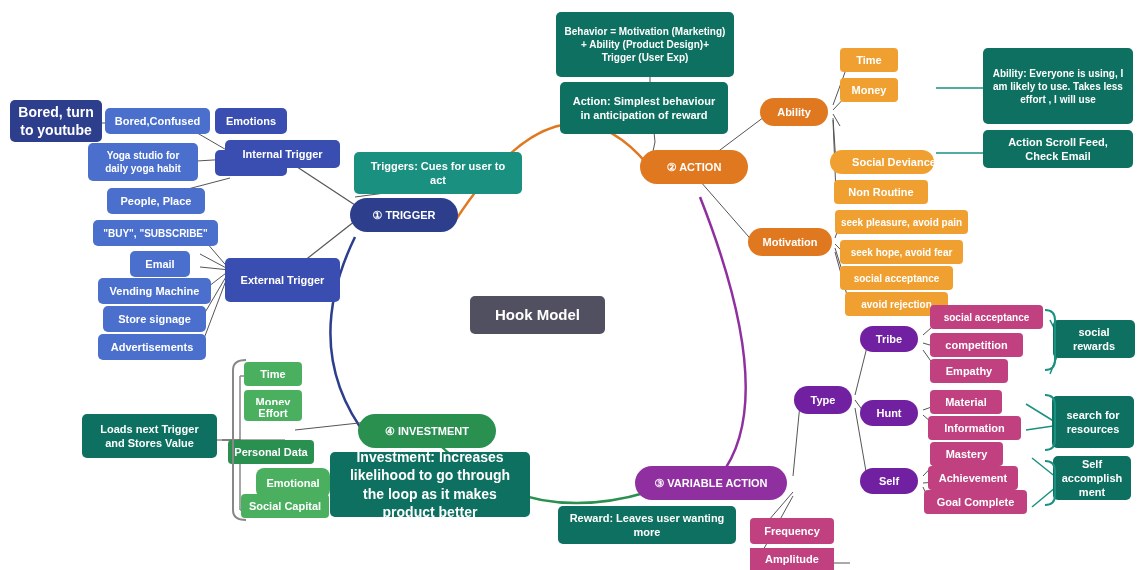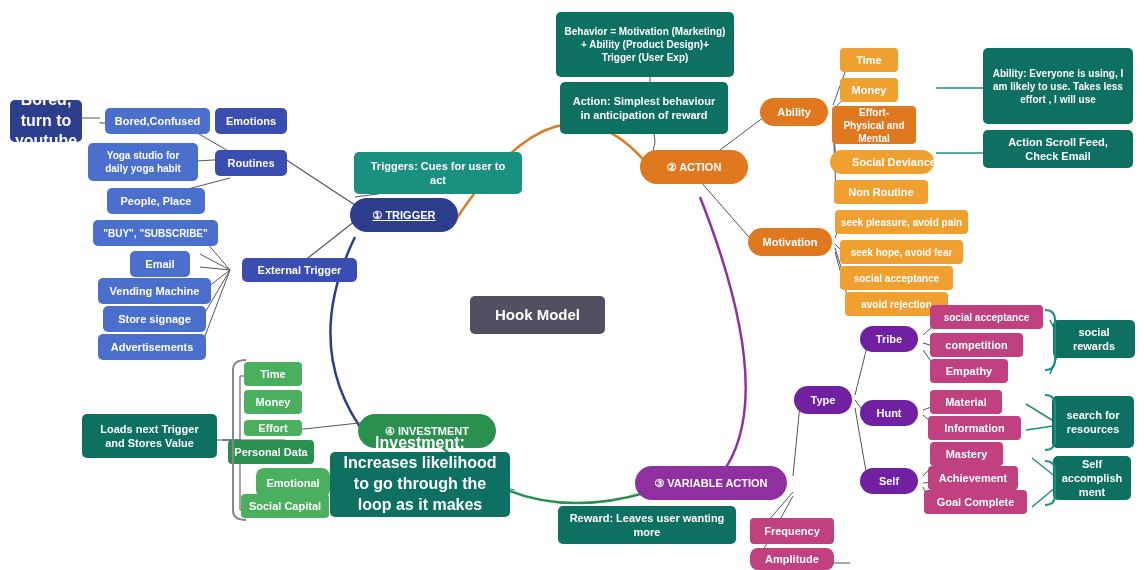--- a/index.html
+++ b/index.html
@@ -142,84 +142,84 @@
     <line x1="240" y1="440" x2="285" y2="440" stroke="#555" stroke-width="1"></line>
 
     <line x1="240" y1="440" x2="222" y2="440" stroke="#555" stroke-width="1"></line>
     <line x1="92" y1="440" x2="240" y2="440" stroke="#555" stroke-width="1"></line>
 
     <line x1="650" y1="165" x2="655" y2="142" stroke="#555" stroke-width="1"></line>
     <line x1="650" y1="92" x2="655" y2="142" stroke="#555" stroke-width="1"></line>
     <line x1="650" y1="48" x2="650" y2="92" stroke="#555" stroke-width="1"></line>
   </svg>
 
-  <div class="node blue-dark" style="left:10px;top:100px;width:72px;height:42px;white-space:normal;font-size:16px;">Bored, turn to youtube</div>
+  <div class="node blue-dark" style="left:10px;top:100px;width:92px;height:42px;white-space:normal;font-size:14px;">Bored, turn to youtube</div>
   <div class="node blue-light" style="left:105px;top:108px;width:105px;height:26px;">Bored,Confused</div>
   <div class="node blue-med" style="left:215px;top:108px;width:72px;height:26px;">Emotions</div>
   <div class="node blue-light" style="left:88px;top:143px;width:110px;height:38px;white-space:normal;font-size:10px;">Yoga studio for daily yoga habit</div>
   <div class="node blue-med" style="left:215px;top:150px;width:72px;height:26px;">Routines</div>
+  <div class="node blue-med" style="left:225px;top:140px;width:115px;height:28px;">Internal Trigger</div>
   <div class="node blue-light" style="left:107px;top:188px;width:98px;height:26px;">People, Place</div>
   <div class="node blue-light" style="left:93px;top:220px;width:125px;height:26px;font-size:10px;">"BUY", "SUBSCRIBE"</div>
   <div class="node blue-light" style="left:130px;top:251px;width:60px;height:26px;">Email</div>
   <div class="node blue-light" style="left:98px;top:278px;width:113px;height:26px;">Vending Machine</div>
   <div class="node blue-light" style="left:103px;top:306px;width:103px;height:26px;">Store signage</div>
   <div class="node blue-light" style="left:98px;top:334px;width:108px;height:26px;">Advertisements</div>
-  <div class="node blue-med" style="left:242px;top:258px;width:115px;height:24px;">External Trigger</div>
-  <div class="node blue-dark" style="left:350px;top:198px;width:108px;height:34px;border-radius:17px;text-decoration:underline;">① TRIGGER</div>
+  <div class="node blue-med" style="left:225px;top:258px;width:115px;height:44px;">External Trigger</div>
+  <div class="node blue-dark" style="left:350px;top:198px;width:108px;height:34px;border-radius:17px;">① TRIGGER</div>
   <div class="node teal" style="left:354px;top:152px;width:168px;height:42px;white-space:normal;font-size:11px;">Triggers: Cues for user to act</div>
 
   <div class="node teal-dark" style="left:556px;top:12px;width:178px;height:65px;white-space:normal;font-size:10px;line-height:1.3;">Behavior = Motivation (Marketing) + Ability (Product Design)+ Trigger (User Exp)</div>
   <div class="node teal-dark" style="left:560px;top:82px;width:168px;height:52px;white-space:normal;font-size:11px;">Action: Simplest behaviour in anticipation of reward</div>
   <div class="node orange" style="left:640px;top:150px;width:108px;height:34px;border-radius:17px;">② ACTION</div>
   <div class="node orange" style="left:760px;top:98px;width:68px;height:28px;border-radius:14px;">Ability</div>
   <div class="node orange" style="left:748px;top:228px;width:84px;height:28px;border-radius:14px;">Motivation</div>
   <div class="node orange-light" style="left:840px;top:48px;width:58px;height:24px;border-radius:4px;">Time</div>
   <div class="node orange-light" style="left:840px;top:78px;width:58px;height:24px;border-radius:4px;">Money</div>
-  <div class="node orange" style="left:832px;top:106px;width:84px;height:38px;white-space:normal;font-size:10px;border-radius:4px;">Effort-Physical and Mental</div>
   <div class="node orange-light" style="left:830px;top:150px;width:104px;height:24px;border-radius:12px;padding-left:32px;">Social Deviance</div>
   <div class="node orange-light" style="left:834px;top:180px;width:94px;height:24px;border-radius:4px;">Non Routine</div>
   <div class="node orange-light" style="left:835px;top:210px;width:133px;height:24px;border-radius:4px;font-size:10px;">seek pleasure, avoid pain</div>
   <div class="node orange-light" style="left:840px;top:240px;width:123px;height:24px;border-radius:4px;font-size:10px;">seek hope, avoid fear</div>
   <div class="node orange-light" style="left:840px;top:266px;width:113px;height:24px;border-radius:4px;font-size:10px;">social acceptance</div>
   <div class="node orange-light" style="left:845px;top:292px;width:103px;height:24px;border-radius:4px;font-size:10px;">avoid rejection</div>
   <div class="node teal-dark" style="left:983px;top:48px;width:150px;height:76px;white-space:normal;font-size:10px;">Ability: Everyone is using, I am likely to use. Takes less effort , I will use</div>
   <div class="node teal-dark" style="left:983px;top:130px;width:150px;height:38px;white-space:normal;font-size:11px;">Action Scroll Feed, Check Email</div>
 
   <div class="node large" style="left:470px;top:296px;width:135px;height:38px;font-size:15px;background:#505060;">Hook Model</div>
 
   <div class="node purple" style="left:635px;top:466px;width:152px;height:34px;border-radius:17px;font-size:11px;">③ VARIABLE ACTION</div>
   <div class="node teal-dark" style="left:558px;top:506px;width:178px;height:38px;white-space:normal;font-size:11px;">Reward: Leaves user wanting more</div>
   <div class="node purple-dark" style="left:794px;top:386px;width:58px;height:28px;border-radius:14px;">Type</div>
   <div class="node pink" style="left:750px;top:518px;width:84px;height:26px;border-radius:4px;">Frequency</div>
-  <div class="node pink" style="left:750px;top:548px;width:84px;height:22px;border-radius:8px;">Amplitude</div>
+  <div class="node pink" style="left:750px;top:548px;width:84px;height:22px;border-radius:0;">Amplitude</div>
 
   <div class="node purple-dark" style="left:860px;top:326px;width:58px;height:26px;border-radius:13px;">Tribe</div>
   <div class="node purple-dark" style="left:860px;top:400px;width:58px;height:26px;border-radius:13px;">Hunt</div>
   <div class="node purple-dark" style="left:860px;top:468px;width:58px;height:26px;border-radius:13px;">Self</div>
 
   <div class="node pink" style="left:930px;top:305px;width:113px;height:24px;border-radius:4px;font-size:10px;">social acceptance</div>
   <div class="node pink" style="left:930px;top:333px;width:93px;height:24px;border-radius:4px;">competition</div>
   <div class="node pink" style="left:930px;top:359px;width:78px;height:24px;border-radius:4px;">Empathy</div>
   <div class="node pink" style="left:930px;top:390px;width:72px;height:24px;border-radius:4px;">Material</div>
   <div class="node pink" style="left:928px;top:416px;width:93px;height:24px;border-radius:4px;">Information</div>
   <div class="node pink" style="left:930px;top:442px;width:73px;height:24px;border-radius:4px;">Mastery</div>
   <div class="node pink" style="left:928px;top:466px;width:90px;height:24px;border-radius:4px;">Achievement</div>
   <div class="node pink" style="left:924px;top:490px;width:103px;height:24px;border-radius:4px;">Goal Complete</div>
 
   <div class="node teal-dark" style="left:1053px;top:320px;width:82px;height:38px;white-space:normal;font-size:11px;">social rewards</div>
   <div class="node teal-dark" style="left:1052px;top:396px;width:82px;height:52px;white-space:normal;font-size:11px;">search for resources</div>
   <div class="node teal-dark" style="left:1053px;top:456px;width:78px;height:44px;white-space:normal;font-size:11px;">Self accomplish ment</div>
 
   <div class="node green" style="left:358px;top:414px;width:138px;height:34px;border-radius:17px;">④ INVESTMENT</div>
-  <div class="node teal-dark" style="left:330px;top:452px;width:180px;height:65px;white-space:normal;font-size:16px;">Investment: Increases likelihood to go through the loop as it makes product better</div>
+  <div class="node teal-dark" style="left:330px;top:452px;width:200px;height:65px;white-space:normal;font-size:14px;">Investment: Increases likelihood to go through the loop as it makes product better</div>
   <div class="node teal-dark" style="left:82px;top:414px;width:135px;height:44px;white-space:normal;font-size:11px;">Loads next Trigger and Stores Value</div>
 
   <div class="node green-light" style="left:244px;top:362px;width:58px;height:24px;border-radius:4px;">Time</div>
   <div class="node green-light" style="left:244px;top:390px;width:58px;height:24px;border-radius:4px;">Money</div>
-  <div class="node green-light" style="left:244px;top:420px;width:58px;height:16px;border-radius:4px;">Effort</div>
+  <div class="node green-light" style="left:244px;top:405px;width:58px;height:16px;border-radius:4px;">Effort</div>
   <div class="node green" style="left:228px;top:440px;width:86px;height:24px;border-radius:4px;">Personal Data</div>
   <div class="node green-light" style="left:234px;top:468px;width:74px;height:30px;border-radius:8px;margin-left:22px;">Emotional</div>
   <div class="node green-light" style="left:241px;top:494px;width:88px;height:24px;border-radius:4px;">Social Capital</div>
 
   <svg style="position:absolute;left:228px;top:355px;width:20px;height:170px;pointer-events:none;">
     <path d="M18,5 Q5,5 5,15 L5,155 Q5,165 18,165" stroke="#888" stroke-width="2" fill="none"></path>
   </svg>
 
   <svg style="position:absolute;left:1040px;top:305px;width:18px;height:70px;pointer-events:none;">
     <path d="M5,5 Q15,5 15,15 L15,55 Q15,65 5,65" stroke="#1a9080" stroke-width="2" fill="none"></path>

